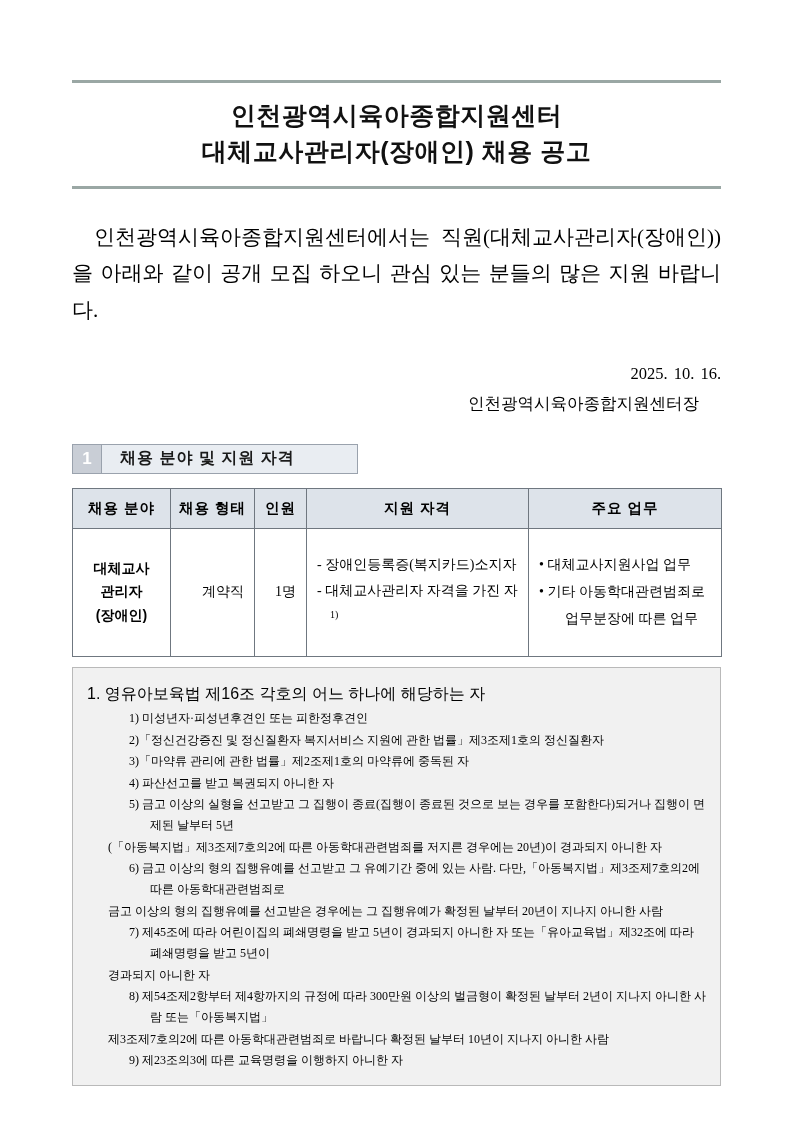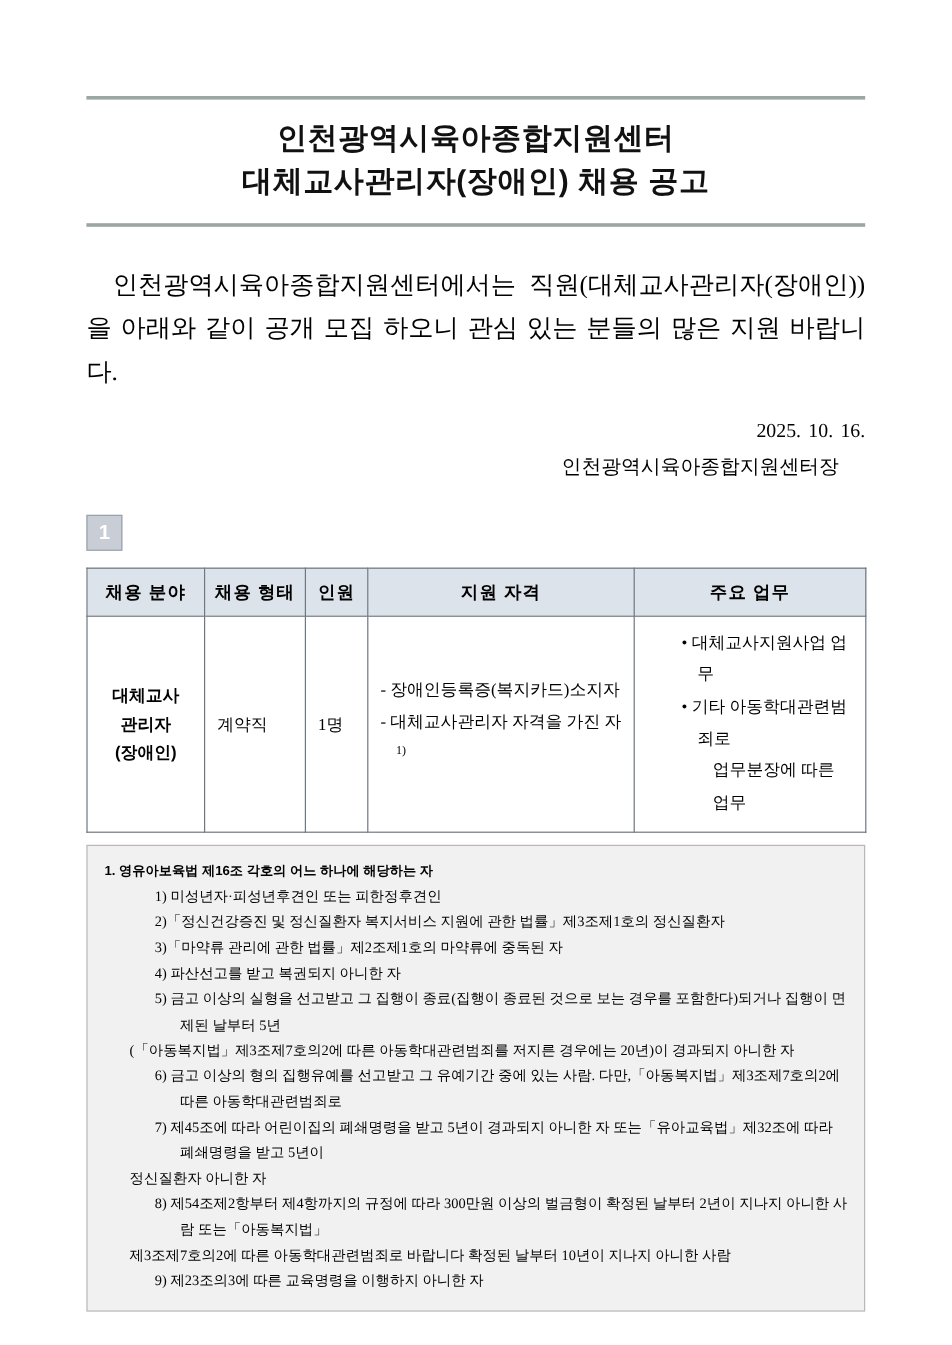--- a/index.html
+++ b/index.html
@@ -47,21 +47,21 @@
     text-align: justify;
     text-indent: 22px;
     word-spacing: 2px;
   }
   .date-line, .signer-line {
     text-align: right;
     font-size: 16.5px;
     line-height: 1.7;
     word-spacing: 2px;
   }
-  .date-line { margin-top: 16px; }
+  .date-line { margin-top: 31px; }
   .signer-line { margin-top: 2px; padding-right: 22px; }
 
   
   .section-head {
     display: flex;
     align-items: stretch;
     margin-top: 26px;
     height: 30px;
     width: 286px;
   }
@@ -119,37 +119,36 @@
     vertical-align: middle;
   }
   td.c-field {
     text-align: center;
     font-family: "Liberation Sans", sans-serif;
     font-weight: bold;
     font-size: 14.5px;
     line-height: 1.7;
   }
   td.c-type, td.c-count {
-    text-align: left;
+    text-align: right;
     font-size: 14.5px;
   }
   td.c-qual, td.c-duty {
     font-size: 14px;
     line-height: 1.9;
   }
   .dash-item {
     display: block;
     padding-left: 13px;
     text-indent: -13px;
   }
   .bullet-item {
     display: block;
     padding-left: 13px;
     text-indent: -13px;
-    margin-left: 29px;
   }
   sup.fn { font-size: 10px; vertical-align: super; }
 
   
   .fn-block { margin-top: 10px; }
   .fn-line {
     font-size: 13.5px;
     line-height: 1.9;
     word-spacing: 2px;
   }
@@ -162,22 +161,22 @@
 
   
   .greybox {
     margin-top: 10px;
     background: #f1f1f1;
     border: 1px solid #b9b9b9;
     padding: 11px 14px 13px 14px;
   }
   .gb-head {
     font-family: "Liberation Sans", sans-serif;
-    font-weight: bold;
-    font-size: 11px;
+    font-weight: normal;
+    font-size: 16px;
     line-height: 1.85;
     padding-left: 14px;
     text-indent: -14px;
   }
   .gb-item {
     font-size: 12px;
     line-height: 1.78;
     padding-left: 21px;
     text-indent: -21px;
     margin-left: 42px;
@@ -197,20 +196,21 @@
     <div class="title-line">인천광역시육아종합지원센터</div>
     <div class="title-line">대체교사관리자(장애인) 채용 공고</div>
   </div>
 
   <div class="intro">인천광역시육아종합지원센터에서는  직원(대체교사관리자(장애인))을  아래와 같이 공개 모집 하오니 관심 있는 분들의 많은 지원 바랍니다.</div>
   <div class="date-line">2025. 10. 16.</div>
   <div class="signer-line">인천광역시육아종합지원센터장</div>
 
   <div class="section-head">
     <div class="section-num">1</div>
+    <div class="section-title">채용 분야 및 지원 자격</div>
   </div>
 
   <table class="recruit">
     <colgroup>
       <col style="width:98px">
       <col style="width:84px">
       <col style="width:52px">
       <col style="width:222px">
       <col style="width:193px">
     </colgroup>
@@ -254,23 +254,24 @@
 
     <div class="gb-item">1) 미성년자·피성년후견인 또는 피한정후견인</div>
     <div class="gb-item">2)「정신건강증진 및 정신질환자 복지서비스 지원에 관한 법률」제3조제1호의 정신질환자</div>
     <div class="gb-item">3)「마약류 관리에 관한 법률」제2조제1호의 마약류에 중독된 자</div>
     <div class="gb-item">4) 파산선고를 받고 복권되지 아니한 자</div>
 
     <div class="gb-item">5) 금고 이상의 실형을 선고받고 그 집행이 종료(집행이 종료된 것으로 보는 경우를 포함한다)되거나 집행이 면제된 날부터 5년</div>
     <div class="gb-sub">(「아동복지법」제3조제7호의2에 따른 아동학대관련범죄를 저지른 경우에는 20년)이 경과되지 아니한 자</div>
 
     <div class="gb-item">6) 금고 이상의 형의 집행유예를 선고받고 그 유예기간 중에 있는 사람. 다만,「아동복지법」제3조제7호의2에 따른 아동학대관련범죄로</div>
+    <div class="gb-sub">금고 이상의 형의 집행유예를 선고받은 경우에는 그 집행유예가 확정된 날부터 20년이 지나지 아니한 사람</div>
 
     <div class="gb-item">7) 제45조에 따라 어린이집의 폐쇄명령을 받고 5년이 경과되지 아니한 자 또는「유아교육법」제32조에 따라 폐쇄명령을 받고 5년이</div>
-    <div class="gb-sub">정신질환자 아니한 자</div>
+    <div class="gb-sub">경과되지 아니한 자</div>
 
     <div class="gb-item">8) 제54조제2항부터 제4항까지의 규정에 따라 300만원 이상의 벌금형이 확정된 날부터 2년이 지나지 아니한 사람 또는「아동복지법」</div>
     <div class="gb-sub">제3조제7호의2에 따른 아동학대관련범죄로 바랍니다 확정된 날부터 10년이 지나지 아니한 사람</div>
 
     <div class="gb-item">9) 제23조의3에 따른 교육명령을 이행하지 아니한 자</div>
 
   </div>
 
 </div>
 

